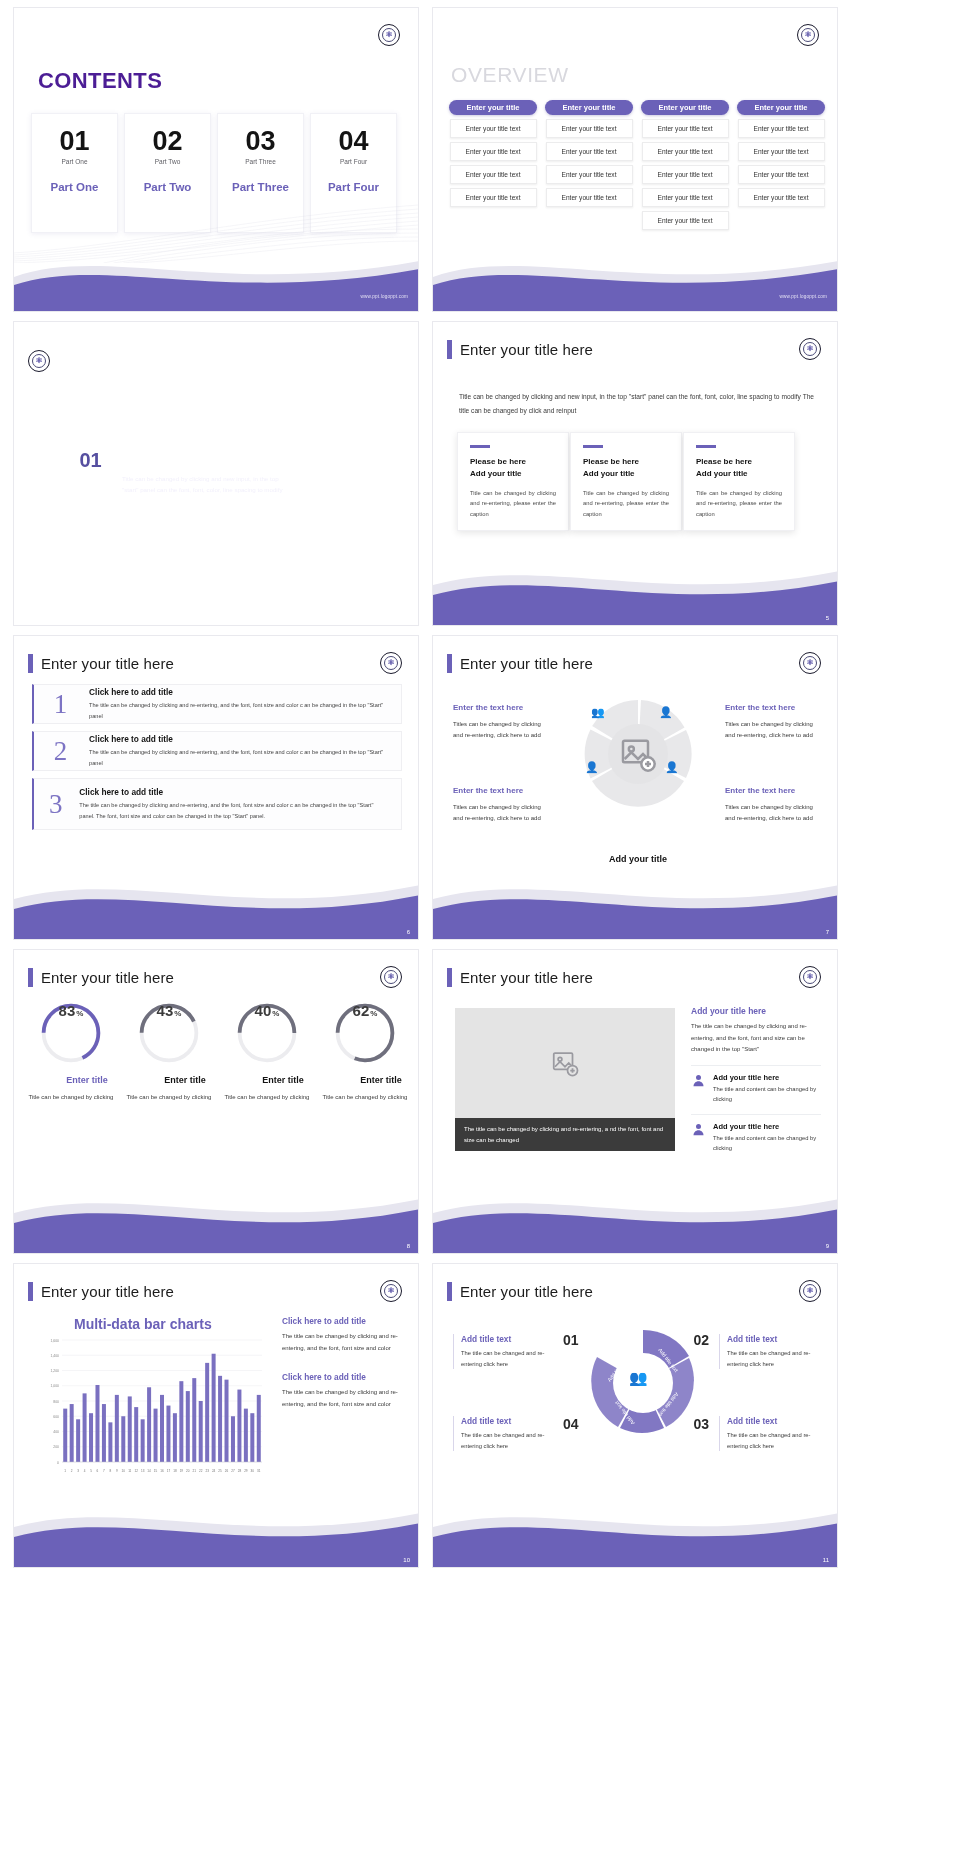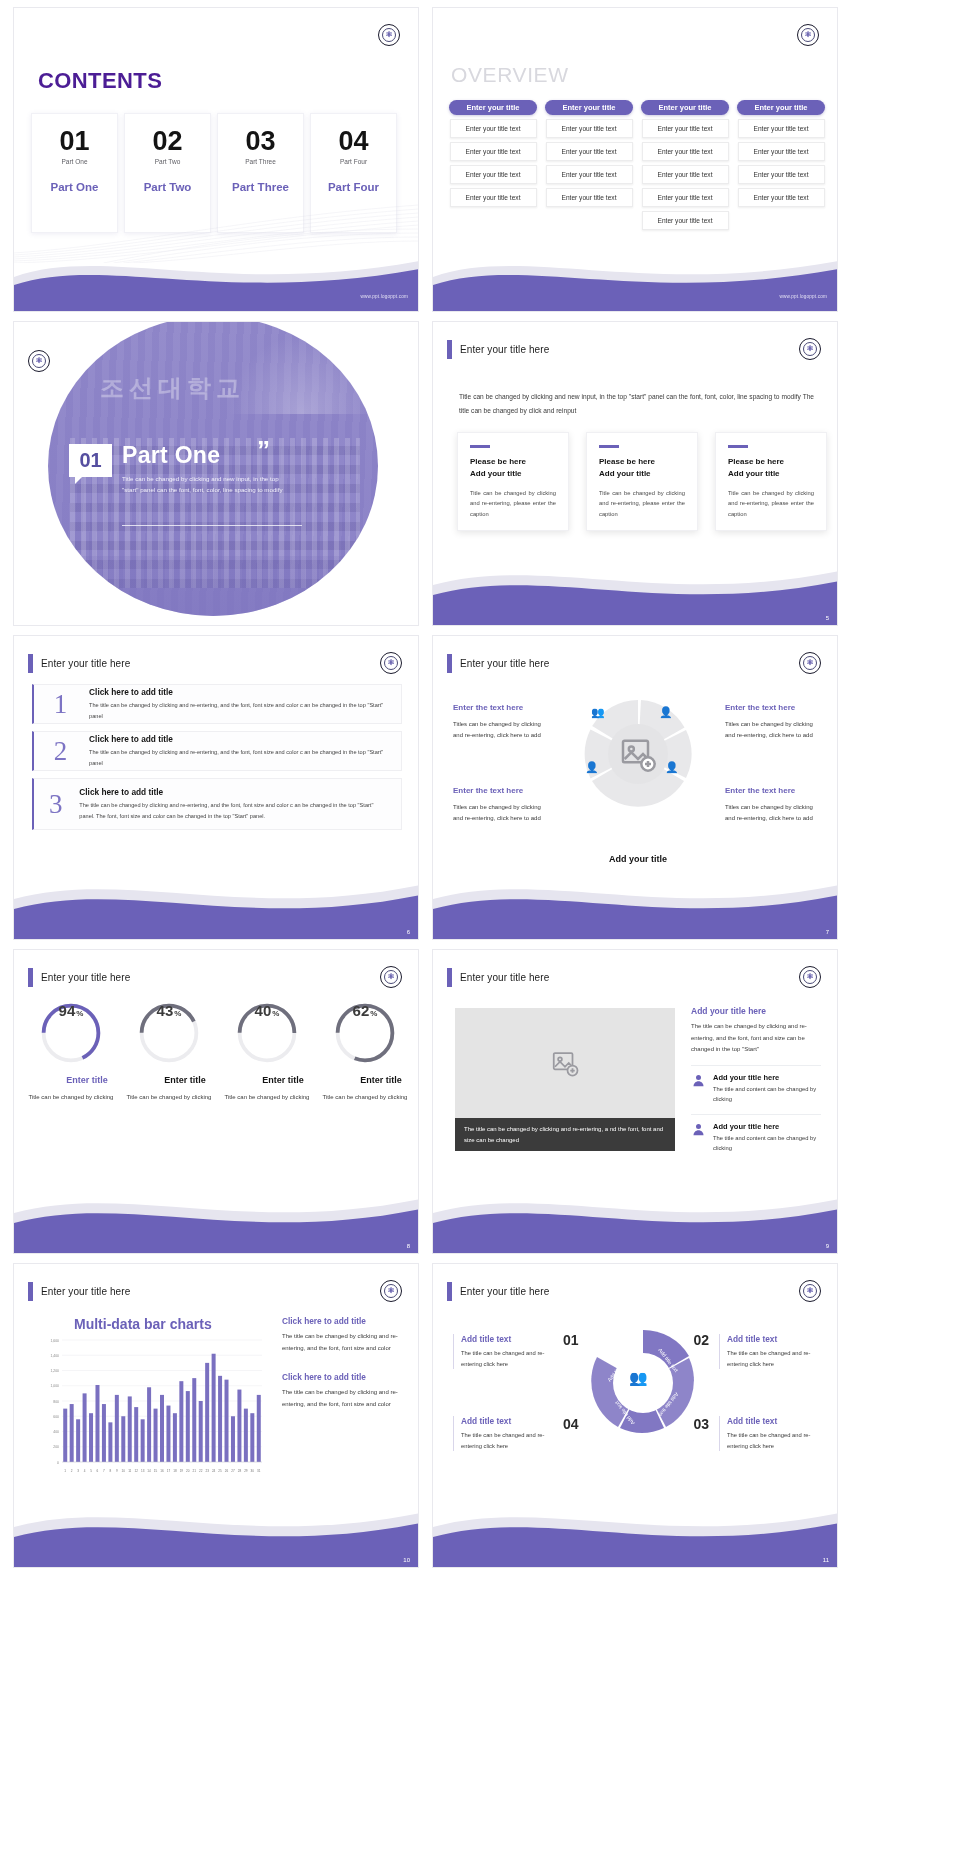--- a/index.html
+++ b/index.html
@@ -34,21 +34,21 @@
     border:1px solid #4b4b77;
     display:flex;align-items:center;justify-content:center;
     font-size:7px;color:#5b54a8;line-height:1;
   }
   .logo .inner b{font-size:8px}
   .hdr {
     position:absolute; left:14px; top:18px;
     display:flex; align-items:center; gap:8px;
   }
   .hdr .bar { width:5px; height:19px; background:#6b61b8; }
-  .hdr .t { font-size:10px; color:#1c1c1c; font-weight:400; letter-spacing:.1px;}
+  .hdr .t { font-size:15px; color:#1c1c1c; font-weight:400; letter-spacing:.1px;}
   
   .wave { position:absolute; left:0; right:0; bottom:0; height:74px; }
   .pgnum { position:absolute; right:8px; bottom:4px; font-size:6px; color:#fff; }
   .url { position:absolute; right:10px; bottom:12px; font-size:4.6px; color:#e3e0f4; letter-spacing:.2px;}
 
   
   .s1-title { position:absolute; left:24px; top:60px; font-size:22px; font-weight:bold; color:#4c1d95; letter-spacing:.4px;}
   .s1-cards { position:absolute; left:17px; top:105px; display:flex; gap:6px;}
   .s1-card {
     width:87px; height:120px; background:#fff; border:1px solid #f1f1f6;
@@ -107,21 +107,21 @@
     font-size:20px;font-weight:bold;color:#564fa0;
   }
   .s3-badge:after{content:"";position:absolute;left:6px;bottom:-7px;border-left:7px solid #fff;border-bottom:7px solid transparent;}
   .s3-pt{position:absolute;left:108px;top:120px;font-size:23px;font-weight:bold;color:#fff;letter-spacing:.3px;}
   .s3-q{position:absolute;left:243px;top:118px;font-size:26px;font-weight:bold;color:#fff;line-height:.8;}
   .s3-body{position:absolute;left:108px;top:152px;width:170px;font-size:6.2px;color:#f2f0fb;line-height:1.75;}
   .s3-rule{position:absolute;left:108px;top:203px;width:180px;height:1px;background:rgba(255,255,255,.75);}
 
   
   .s5-lead{position:absolute;left:26px;top:68px;width:355px;font-size:6.6px;color:#3a3a3a;line-height:2.1;text-align:justify;}
-  .s5-cards{position:absolute;left:24px;top:110px;display:flex;gap:17px;}
+  .s5-cards{position:absolute;left:24px;top:110px;display:flex;gap:1px;}
   .s5-card{width:112px;height:99px;background:#fff;border:1px solid #f0f0f3;box-shadow:0 2px 7px rgba(0,0,0,.10);padding:12px 12px 0 12px;}
   .s5-card .dash{width:20px;height:2.6px;background:#6b61b8;margin-bottom:8px;}
   .s5-card .h{font-size:8px;font-weight:bold;color:#141414;line-height:1.5;}
   .s5-card .p{margin-top:8px;font-size:5.8px;color:#4a4a4a;line-height:1.85;text-align:justify;}
 
   
   .s6-rows{position:absolute;left:18px;top:48px;width:370px;}
   .s6-row{
     display:flex;align-items:center;gap:14px;background:#fdfdfe;
     border:1px solid #efeff2;border-left:2.5px solid #6b61b8;
@@ -281,26 +281,20 @@
     </svg>
     <div class="url">www.ppt.logoppt.com</div>
   </div>
 
   <div class="slide">
     <div class="logo" style="left:14px;top:28px;">
       <div class="inner">
           <b>⚛</b>
         </div>
     </div>
-    <div class="s3-photo">
-      <div class="hill"></div>
-      <div class="kr">조선대학교</div>
-      <div class="bld"></div>
-      <div class="grnd"></div>
-    </div>
     <div class="s3-badge">01</div>
     <div class="s3-pt">Part One</div>
     <div class="s3-q">”</div>
     <div class="s3-body">Title can be changed by clicking and new input, in the top "start" panel can the font, font, color, line spacing to modify</div>
     <div class="s3-rule"></div>
     <div class="pgnum">4</div>
   </div>
 
   <div class="slide">
     <div class="logo" style="right:16px;top:16px;">
@@ -447,21 +441,21 @@
     </div>
 
     <div class="s8-wrap">
       <div class="s8-col">
         <div class="s8-pct">
           <svg viewBox="0 0 36 36" width="62" height="62">
             <circle cx="18" cy="18" r="15.9" fill="none" stroke="#ececef" stroke-width="2.2"></circle>
             <circle cx="18" cy="18" r="15.9" fill="none" stroke="#6b61b8" stroke-width="2.2" stroke-dasharray="68 32" stroke-dashoffset="25" transform="rotate(-90 18 18)"></circle>
           </svg>
           <div class="val">
-              <span>94</span>
+              <span>83</span>
               <span class="u">%</span>
             </div>
         </div>
         <div class="s8-t">Enter title</div>
         <div class="s8-p">Title can be changed by clicking</div>
       </div>
       <div class="s8-col">
         <div class="s8-pct">
           <svg viewBox="0 0 36 36" width="62" height="62">
             <circle cx="18" cy="18" r="15.9" fill="none" stroke="#ececef" stroke-width="2.2"></circle>

